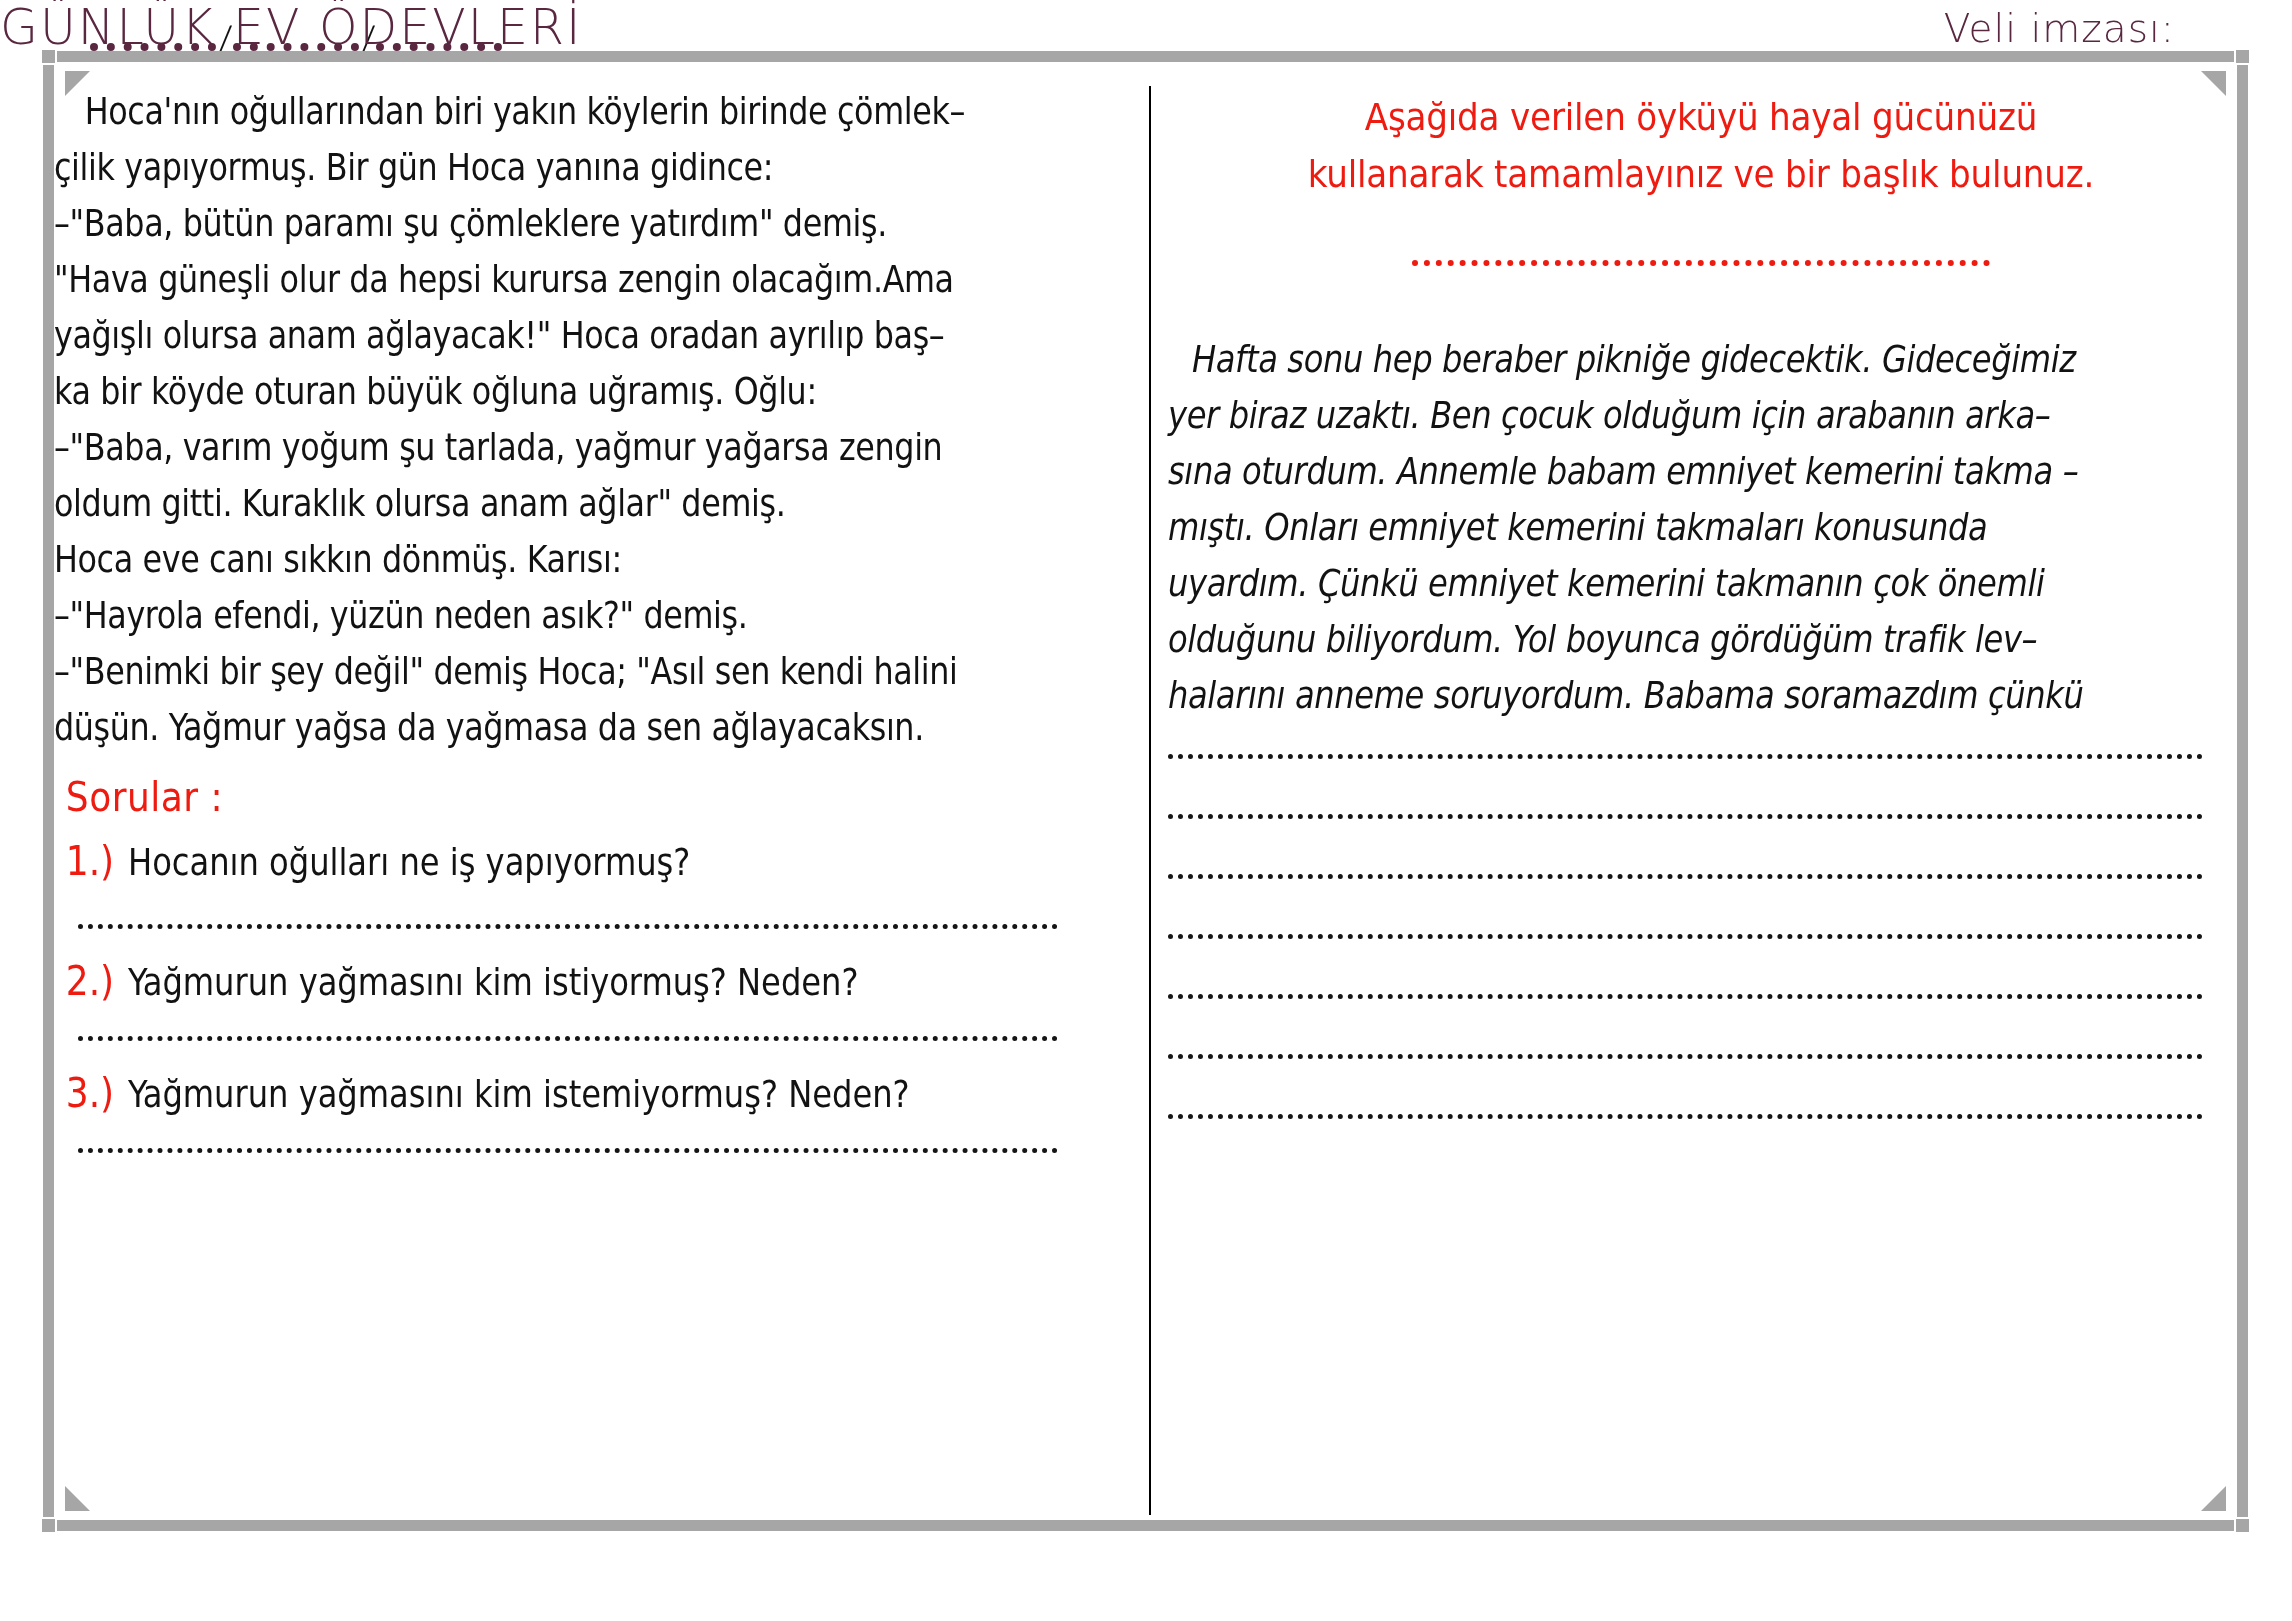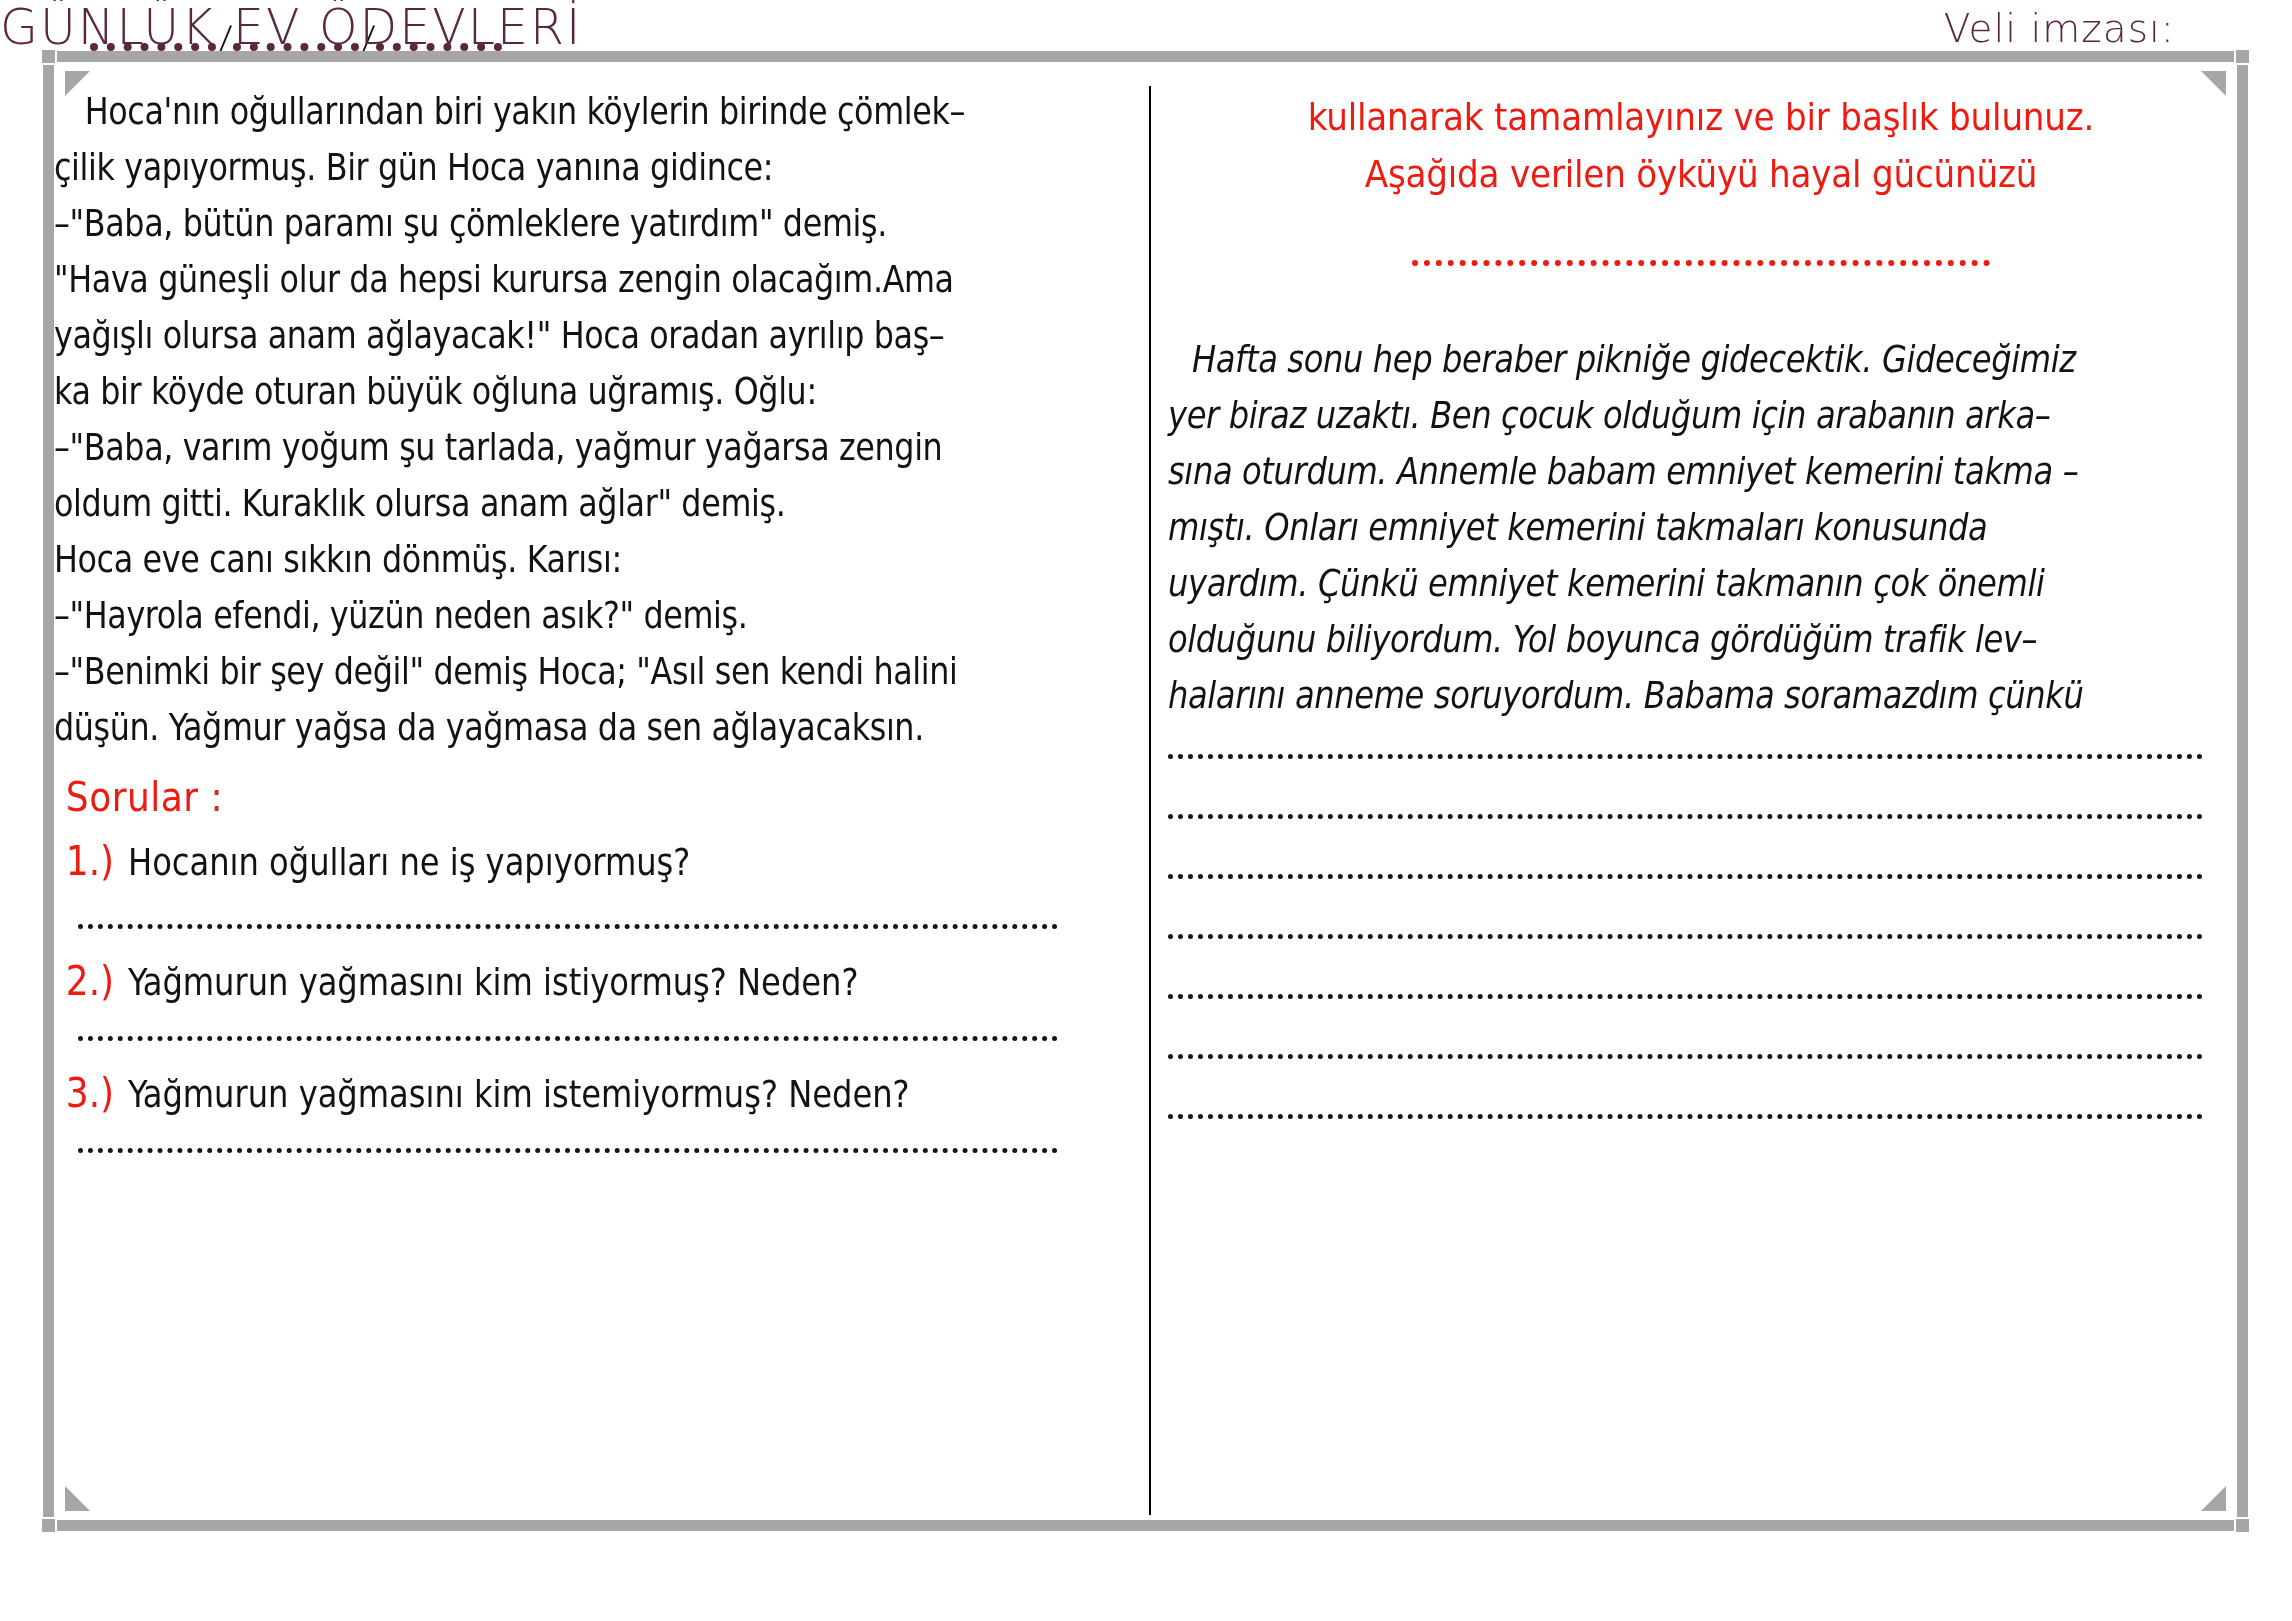--- a/index.html
+++ b/index.html
@@ -336,22 +336,22 @@
         <span class="q-text">Yağmurun yağmasını kim istemiyormuş? Neden?</span>
       </div>
       <div class="answer-rule"></div>
     </div>
   </div>
 </div>
 
 <div id="right-col">
 
   <div id="right-heading">
+    <div>Aşağıda verilen öyküyü hayal gücünüzü</div>
     <div>kullanarak tamamlayınız ve bir başlık bulunuz.</div>
-    <div>Aşağıda verilen öyküyü hayal gücünüzü</div>
   </div>
 
   <div id="title-rule"></div>
 
   <div id="right-story">
     <div class="right-line indent">Hafta sonu hep beraber pikniğe gidecektik. Gideceğimiz</div>
     <div class="right-line">yer biraz uzaktı. Ben çocuk olduğum için arabanın arka–</div>
     <div class="right-line">sına oturdum. Annemle babam emniyet kemerini takma –</div>
     <div class="right-line">mıştı. Onları emniyet kemerini takmaları konusunda</div>
     <div class="right-line">uyardım. Çünkü emniyet kemerini takmanın çok önemli</div>

